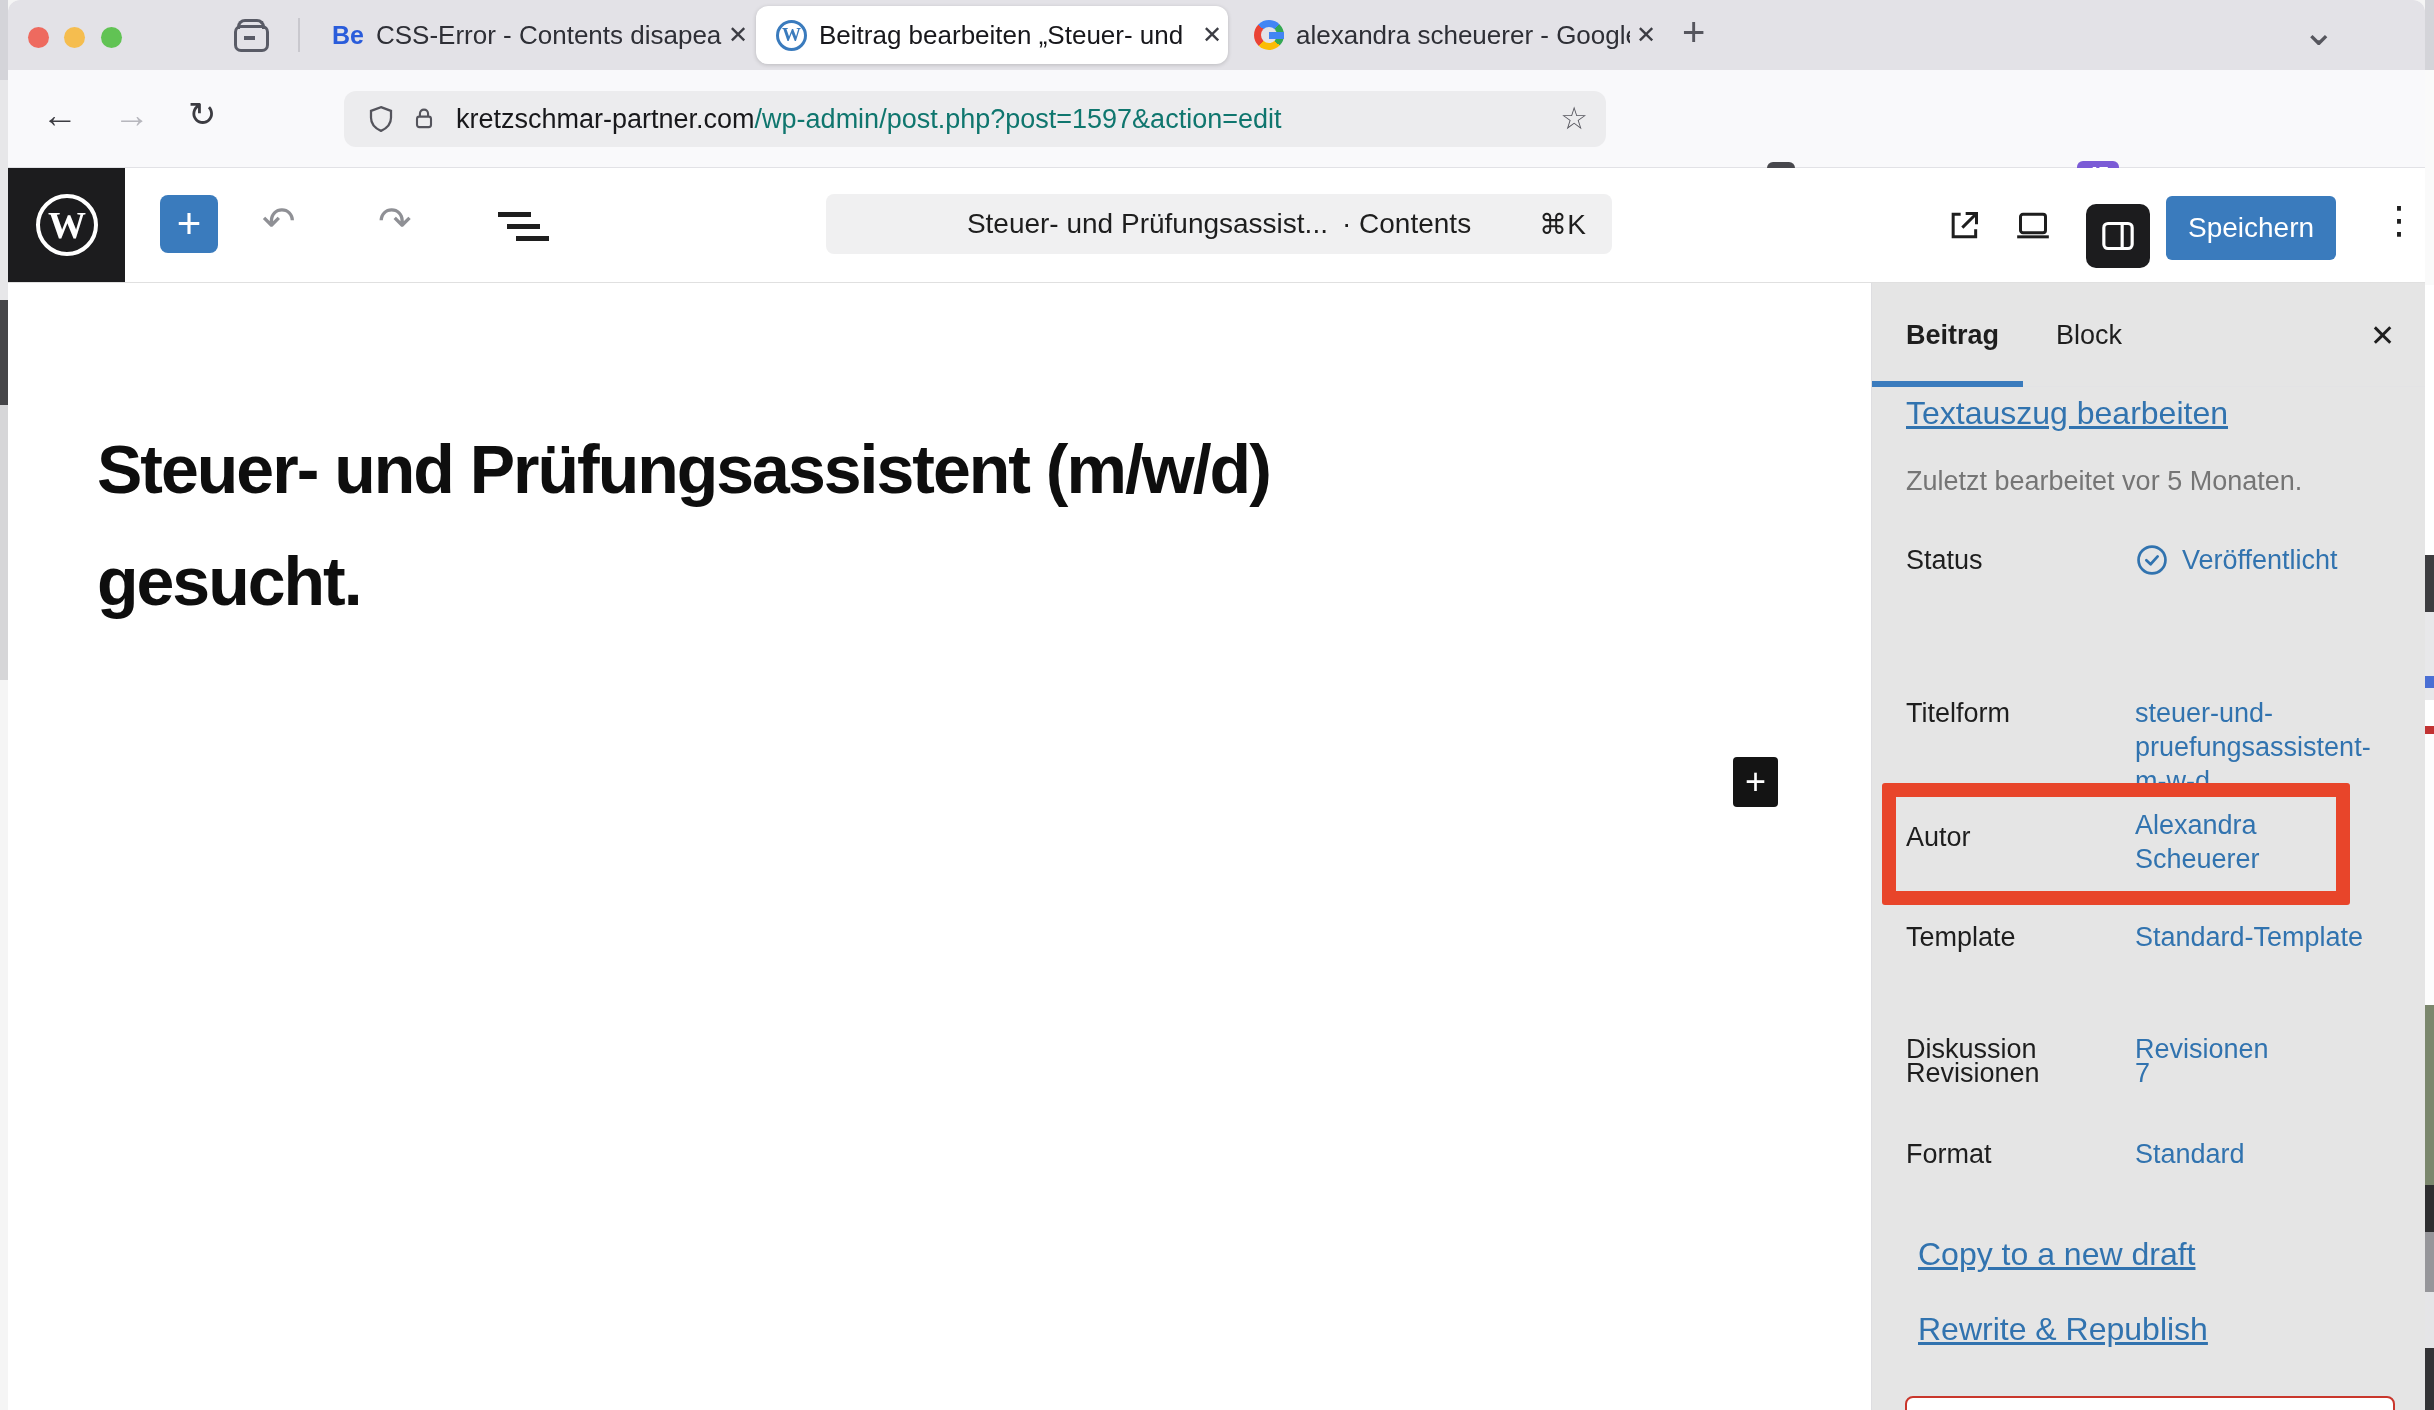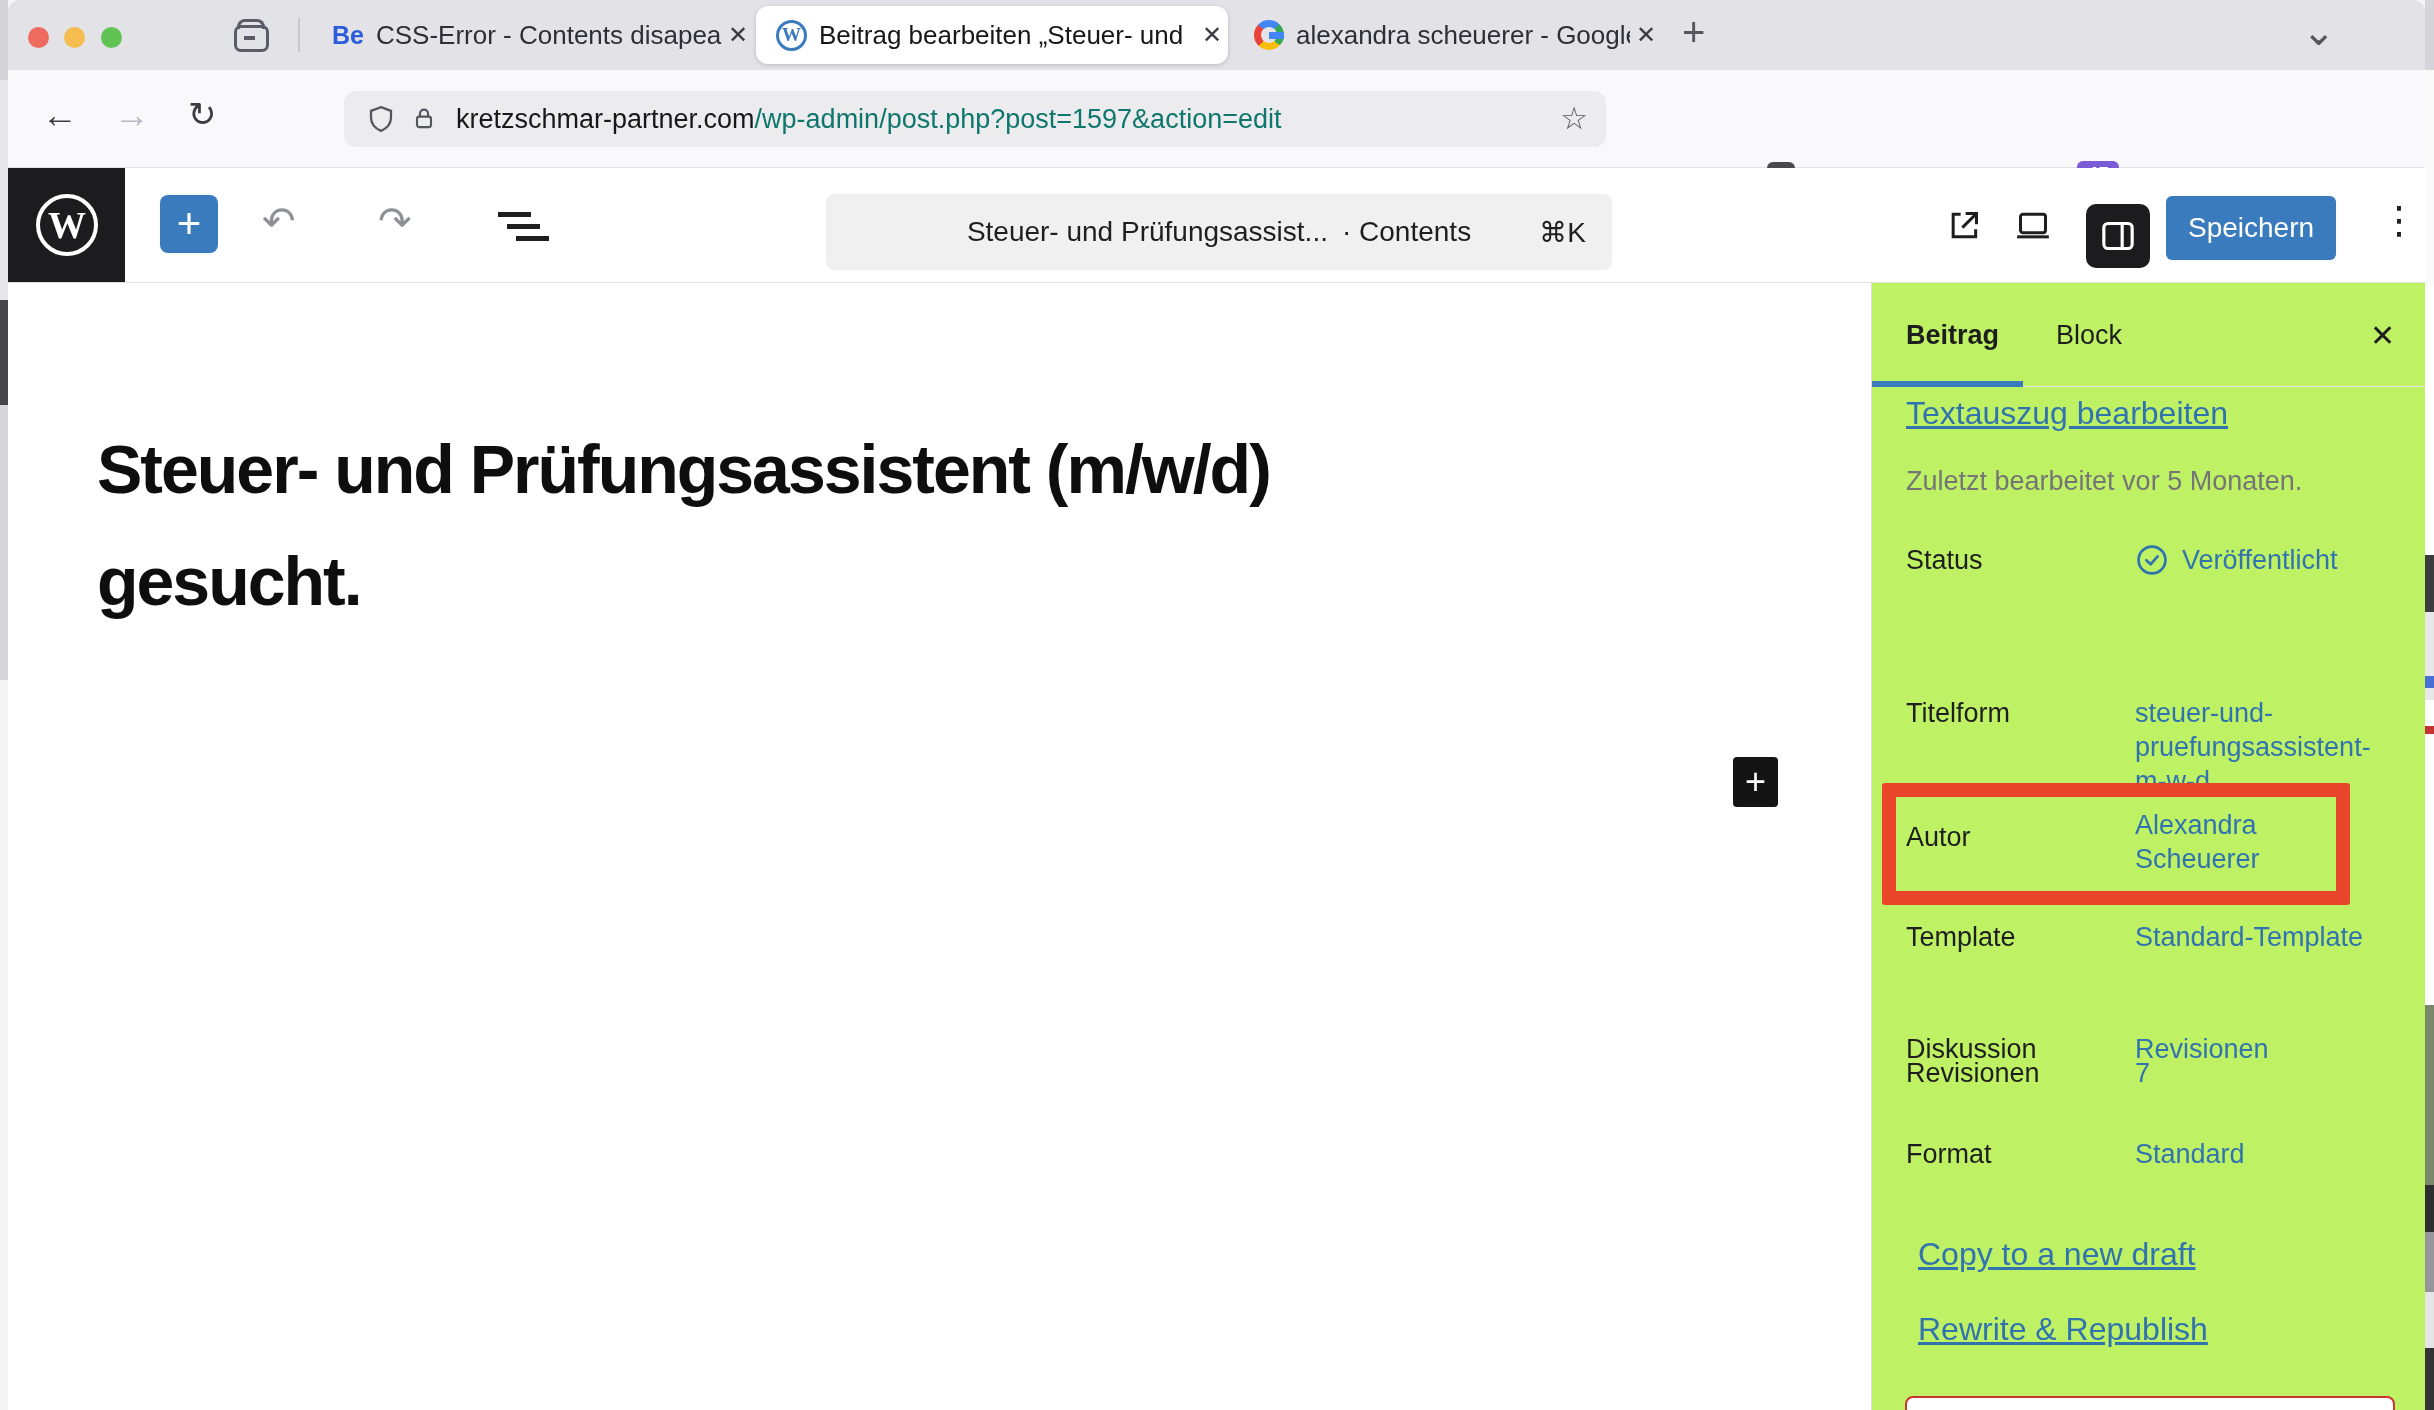--- a/index.html
+++ b/index.html
@@ -77,42 +77,42 @@
     border-bottom:1px solid #e0e0e0; }
   .w-square { position:absolute; left:0; top:0; width:117px; height:114px; background:#1c1c1e;
     display:flex; align-items:center; justify-content:center; }
   .wp-plus { position:absolute; left:152px; top:27px; width:58px; height:58px; background:#3a7bbd;
     border-radius:8px; color:#fff; font-size:42px; font-weight:300; display:flex;
     align-items:center; justify-content:center; }
   .histbtn { position:absolute; top:30px; font-size:40px; color:#8f9095; }
   .overview { position:absolute; left:490px; top:44px; }
   .overview i { display:block; height:5px; width:33px; background:#1e1e1e; margin-bottom:7px; }
   .overview i:nth-child(2){ margin-left:9px; } .overview i:nth-child(3){ margin-left:18px; }
-  .cmdbar { position:absolute; left:818px; top:26px; width:786px; height:76px; background:#f0f0f1;
+  .cmdbar { position:absolute; left:818px; top:26px; width:786px; height:60px; background:#f0f0f1;
     border-radius:8px; display:flex; align-items:center; justify-content:center; font-size:28px; color:#1e1e1e; }
   .cmd-sep { margin-left:14px; }
   .cmd-k { position:absolute; right:26px; font-size:28px; color:#1e1e1e; }
   .hdr-icon { position:absolute; top:38px; }
   .panel-toggle { position:absolute; left:2078px; top:36px; width:64px; height:64px; background:#1c1c1e;
     border-radius:10px; display:flex; align-items:center; justify-content:center; }
   .save-btn { position:absolute; left:2158px; top:28px; width:170px; height:64px; background:#3a7bbd;
     border-radius:6px; color:#fff; font-size:28px; display:flex; align-items:center; justify-content:center; }
   .kebab { position:absolute; left:2372px; top:30px; font-size:38px; color:#1e1e1e; letter-spacing:0; }
 
   
   .content { position:absolute; left:0; top:283px; width:100%; height:1127px; background:#fff; }
   .post-title { position:absolute; left:89px; top:130px; width:1180px; font-size:68px; font-weight:bold;
     letter-spacing:-2px; line-height:112px; color:#0e0e0e; }
   .block-placeholder { position:absolute; left:89px; top:486px; font-size:34px; color:#7e7e7e; }
   .inserter { position:absolute; left:1725px; top:474px; width:45px; height:50px; background:#141414;
     border-radius:4px; color:#fff; font-size:36px; font-weight:300; display:flex; align-items:center;
     justify-content:center; }
 
   
-  .sidebar { position:absolute; left:1863px; top:0; width:554px; height:1127px; background:#bef264;
+  .sidebar { position:absolute; left:1863px; top:0; width:554px; height:1127px; background:#e5e5e5;
     border-left:1px solid #dedee1; overflow:hidden; }
   .sb-header { position:absolute; left:0; top:0; width:100%; height:104px; border-bottom:1.5px solid #e3e3e5; }
   .sb-tab { position:absolute; top:0; height:104px; display:flex; align-items:center; font-size:27px; color:#1e1e1e; }
   .sb-underline { position:absolute; left:0; bottom:-1px; width:151px; height:6px; background:#3a7bbd; }
   .sb-close { position:absolute; left:498px; top:0; height:104px; display:flex; align-items:center;
     font-size:30px; color:#1e1e1e; }
   .sb-link { position:absolute; font-size:32px; color:#3173af; text-decoration:underline; white-space:nowrap; }
   .sb-muted { position:absolute; left:34px; font-size:27px; color:#757575; }
   .row { position:absolute; left:34px; display:flex; font-size:27px; line-height:34px; }
   .row .lbl { width:229px; color:#1e1e1e; }

